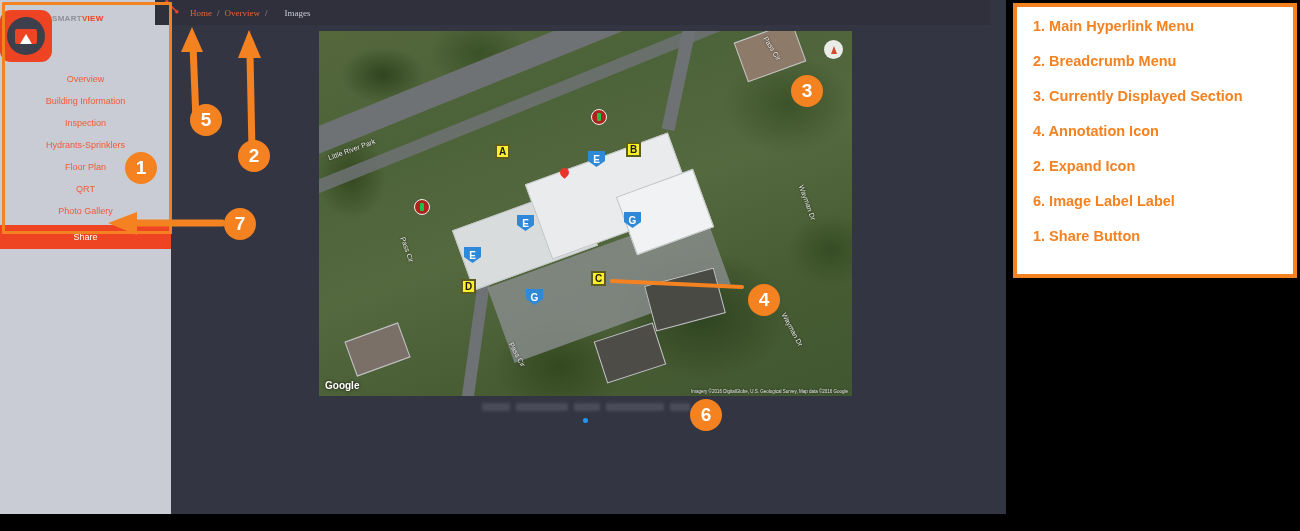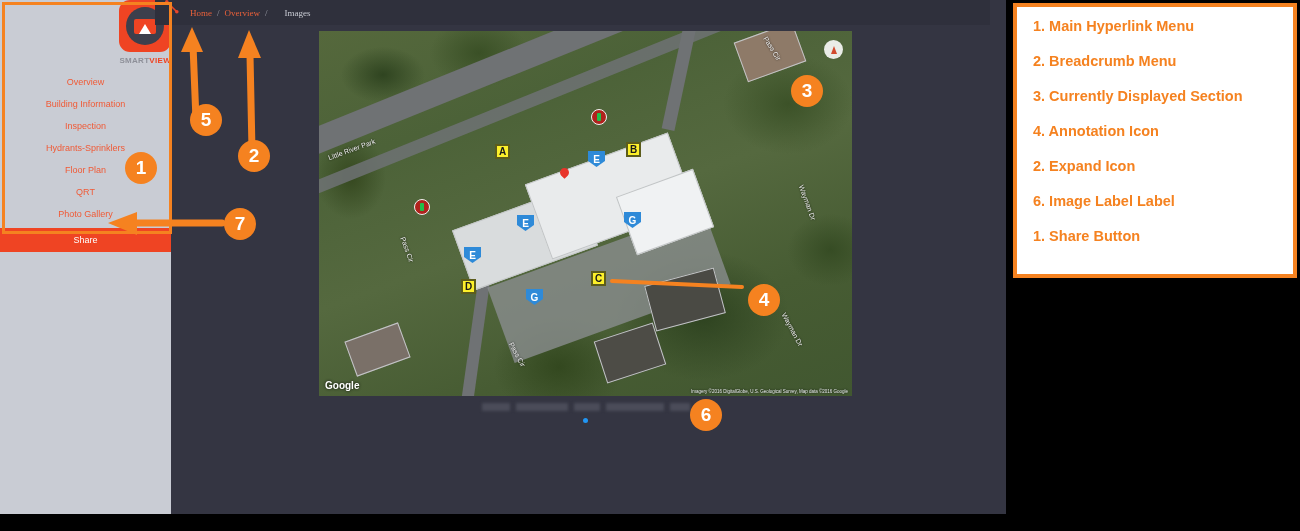--- a/index.html
+++ b/index.html
@@ -5,21 +5,21 @@
   html,body{margin:0;padding:0;background:#000;}
   body{width:1300px;height:531px;overflow:hidden;
        font-family:"Liberation Sans","DejaVu Sans",sans-serif;}
   .stage{position:relative;width:1300px;height:531px;background:#000;}
 
   
   .app{position:absolute;left:0;top:0;width:1006px;height:514px;background:#343542;}
 
   
   .sidebar{position:absolute;left:0;top:0;width:171px;height:514px;background:#c9ccd4;}
-  .logo-wrap{width:100%;display:flex;flex-direction:column;align-items:flex-end;}
+  .logo-wrap{width:100%;display:flex;flex-direction:row;align-items:flex-start;padding-top:10px;}
   .logo{width:52px;height:52px;border-radius:11px;background:#ef4423;
         display:flex;align-items:center;justify-content:center;}
   .logo-circle{width:38px;height:38px;border-radius:50%;background:#3d3f4c;
         display:flex;align-items:center;justify-content:center;}
   .logo-pic{position:relative;width:22px;height:15px;background:#ef4423;border-radius:2px;overflow:hidden;}
   .logo-pic:after{content:"";position:absolute;left:5px;bottom:0;width:0;height:0;
         border-left:6px solid transparent;border-right:6px solid transparent;border-bottom:10px solid #fff;}
   .brand{margin-top:4px;font-size:8px;font-weight:bold;letter-spacing:.3px;}
   .brand .s{color:#8e9099;}
   .brand .v{color:#ef4423;}

